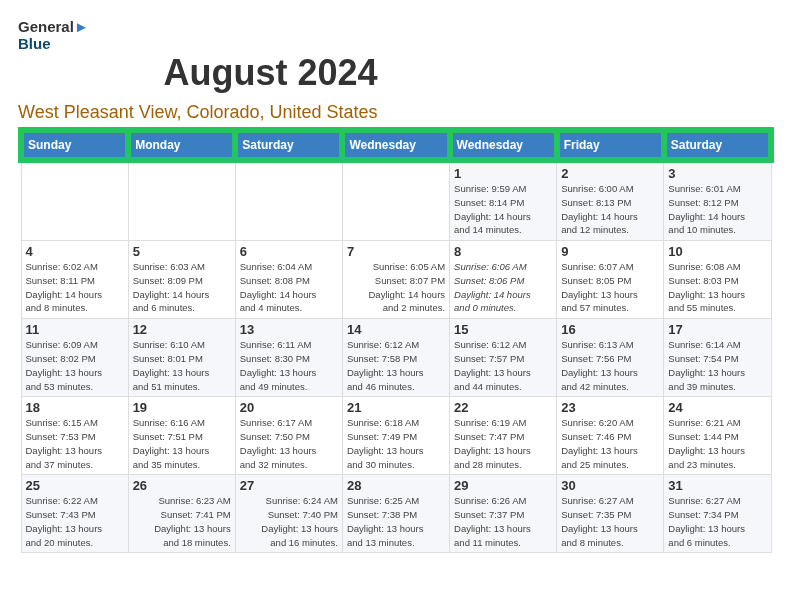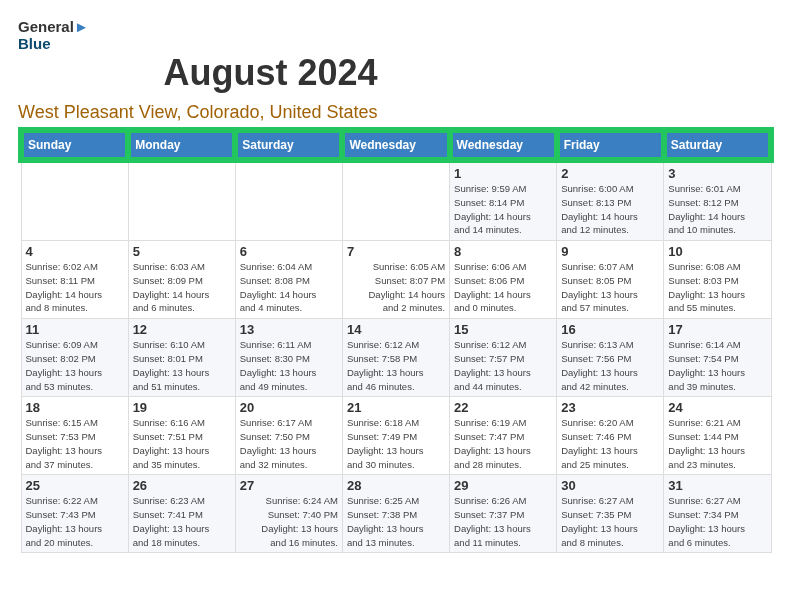--- a/index.html
+++ b/index.html
@@ -165,21 +165,21 @@
           </td>
           <td>
             <span class="day-num">7</span>
             <div class="day-info" style="white-space: pre-line; text-align: right;">Sunrise: 6:05 AM
 Sunset: 8:07 PM
 Daylight: 14 hours
 and 2 minutes.</div>
           </td>
           <td>
             <span class="day-num">8</span>
-            <div class="day-info" style="white-space: pre-line;">Sunrise: 6:06 AM
+            <div class="day-info" style="white-space: pre-line; font-style: italic;">Sunrise: 6:06 AM
 Sunset: 8:06 PM
 Daylight: 14 hours
 and 0 minutes.</div>
           </td>
           <td>
             <span class="day-num">9</span>
             <div class="day-info" style="white-space: pre-line;">Sunrise: 6:07 AM
 Sunset: 8:05 PM
 Daylight: 13 hours
 and 57 minutes.</div>
@@ -297,21 +297,21 @@
         <tr>
           <td>
             <span class="day-num">25</span>
             <div class="day-info" style="white-space: pre-line;">Sunrise: 6:22 AM
 Sunset: 7:43 PM
 Daylight: 13 hours
 and 20 minutes.</div>
           </td>
           <td>
             <span class="day-num">26</span>
-            <div class="day-info" style="white-space: pre-line;">Sunrise: 6:23 AM
+            <div class="day-info" style="white-space: pre-line; text-align: right;">Sunrise: 6:23 AM
 Sunset: 7:41 PM
 Daylight: 13 hours
 and 18 minutes.</div>
           </td>
           <td>
             <span class="day-num">27</span>
             <div class="day-info" style="white-space: pre-line; text-align: right;">Sunrise: 6:24 AM
 Sunset: 7:40 PM
 Daylight: 13 hours
 and 16 minutes.</div>

